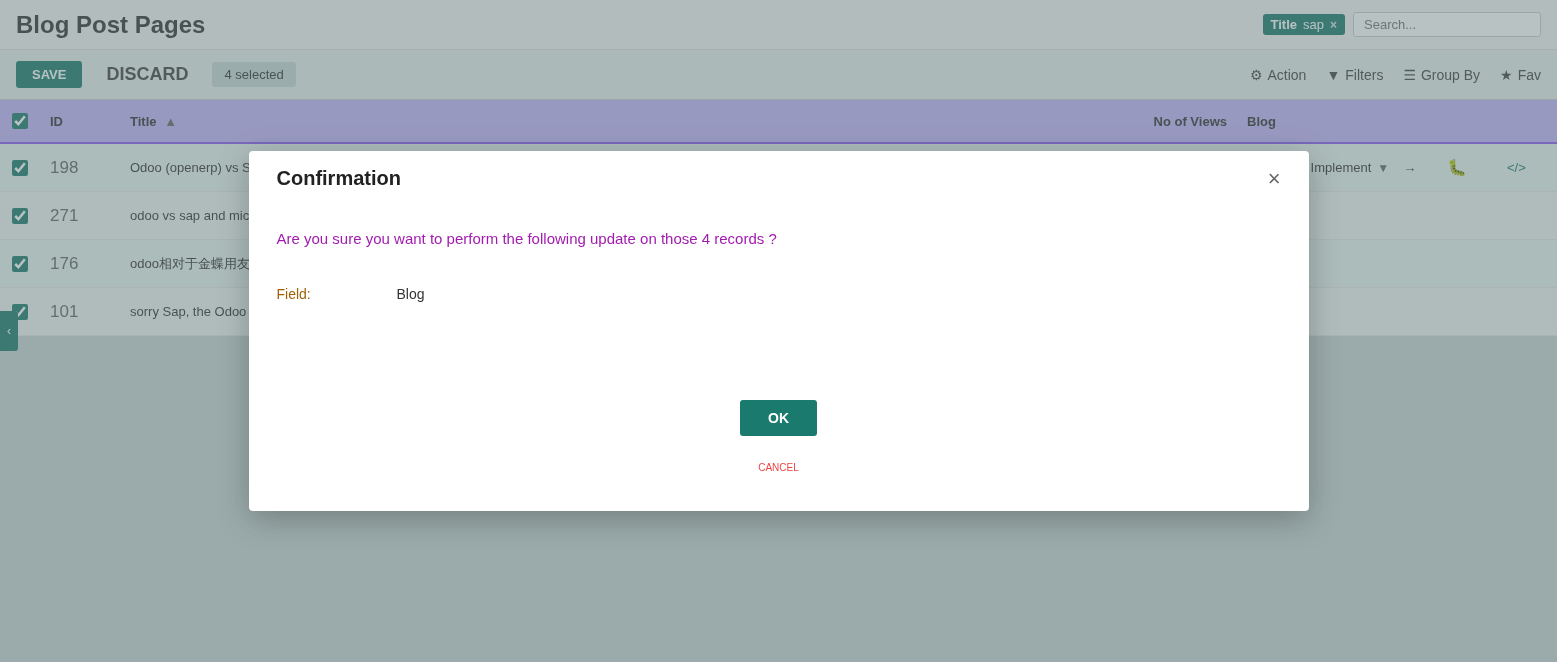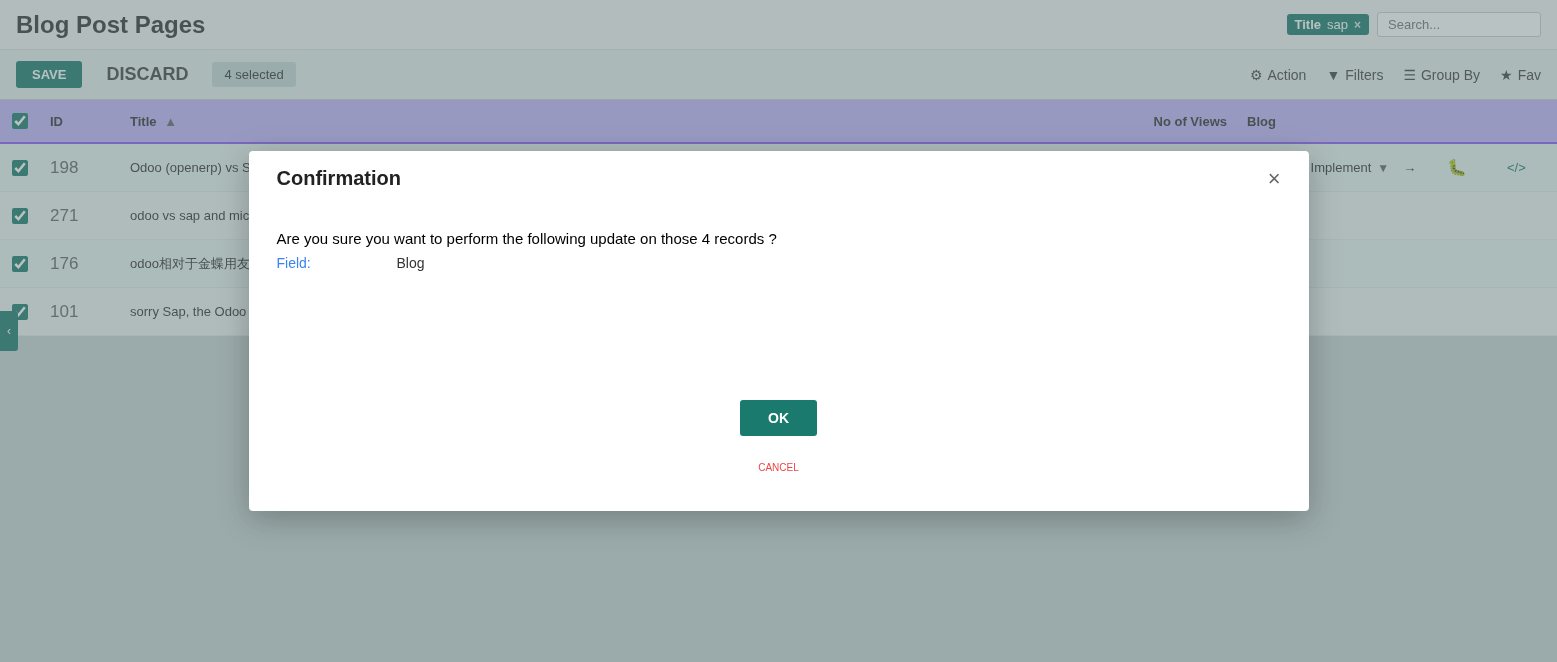--- a/index.html
+++ b/index.html
@@ -41,21 +41,21 @@
     .title-tag .tag-close {
       cursor: pointer;
       font-size: 12px;
       opacity: 0.8;
     }
     .search-input {
       border: 1px solid #ccc;
       border-radius: 3px;
       padding: 4px 10px;
       font-size: 13px;
-      width: 164px;
+      width: 188px;
       outline: none;
       background: white;
     }
 
     
     .toolbar {
       background: #e8eeee;
       height: 50px;
       display: flex;
       align-items: center;
@@ -222,32 +222,32 @@
       border: none;
       background: none;
       line-height: 1;
     }
     .modal-body {
       padding: 24px 28px;
       flex: 1;
     }
     .modal-question {
       font-size: 15px;
-      color: #000000;
-      margin-bottom: 8px;
+      color: #a21caf;
+      margin-bottom: 39px;
     }
     .modal-field-row {
       display: flex;
       align-items: baseline;
       gap: 0;
       margin-bottom: 8px;
     }
     .modal-label {
       font-size: 14px;
-      color: #3b82f6;
+      color: #a16207;
       width: 120px;
       flex-shrink: 0;
     }
     .modal-value {
       font-size: 14px;
       color: #333;
     }
     .modal-value-link {
       font-size: 14px;
       color: #1a7a6e;

